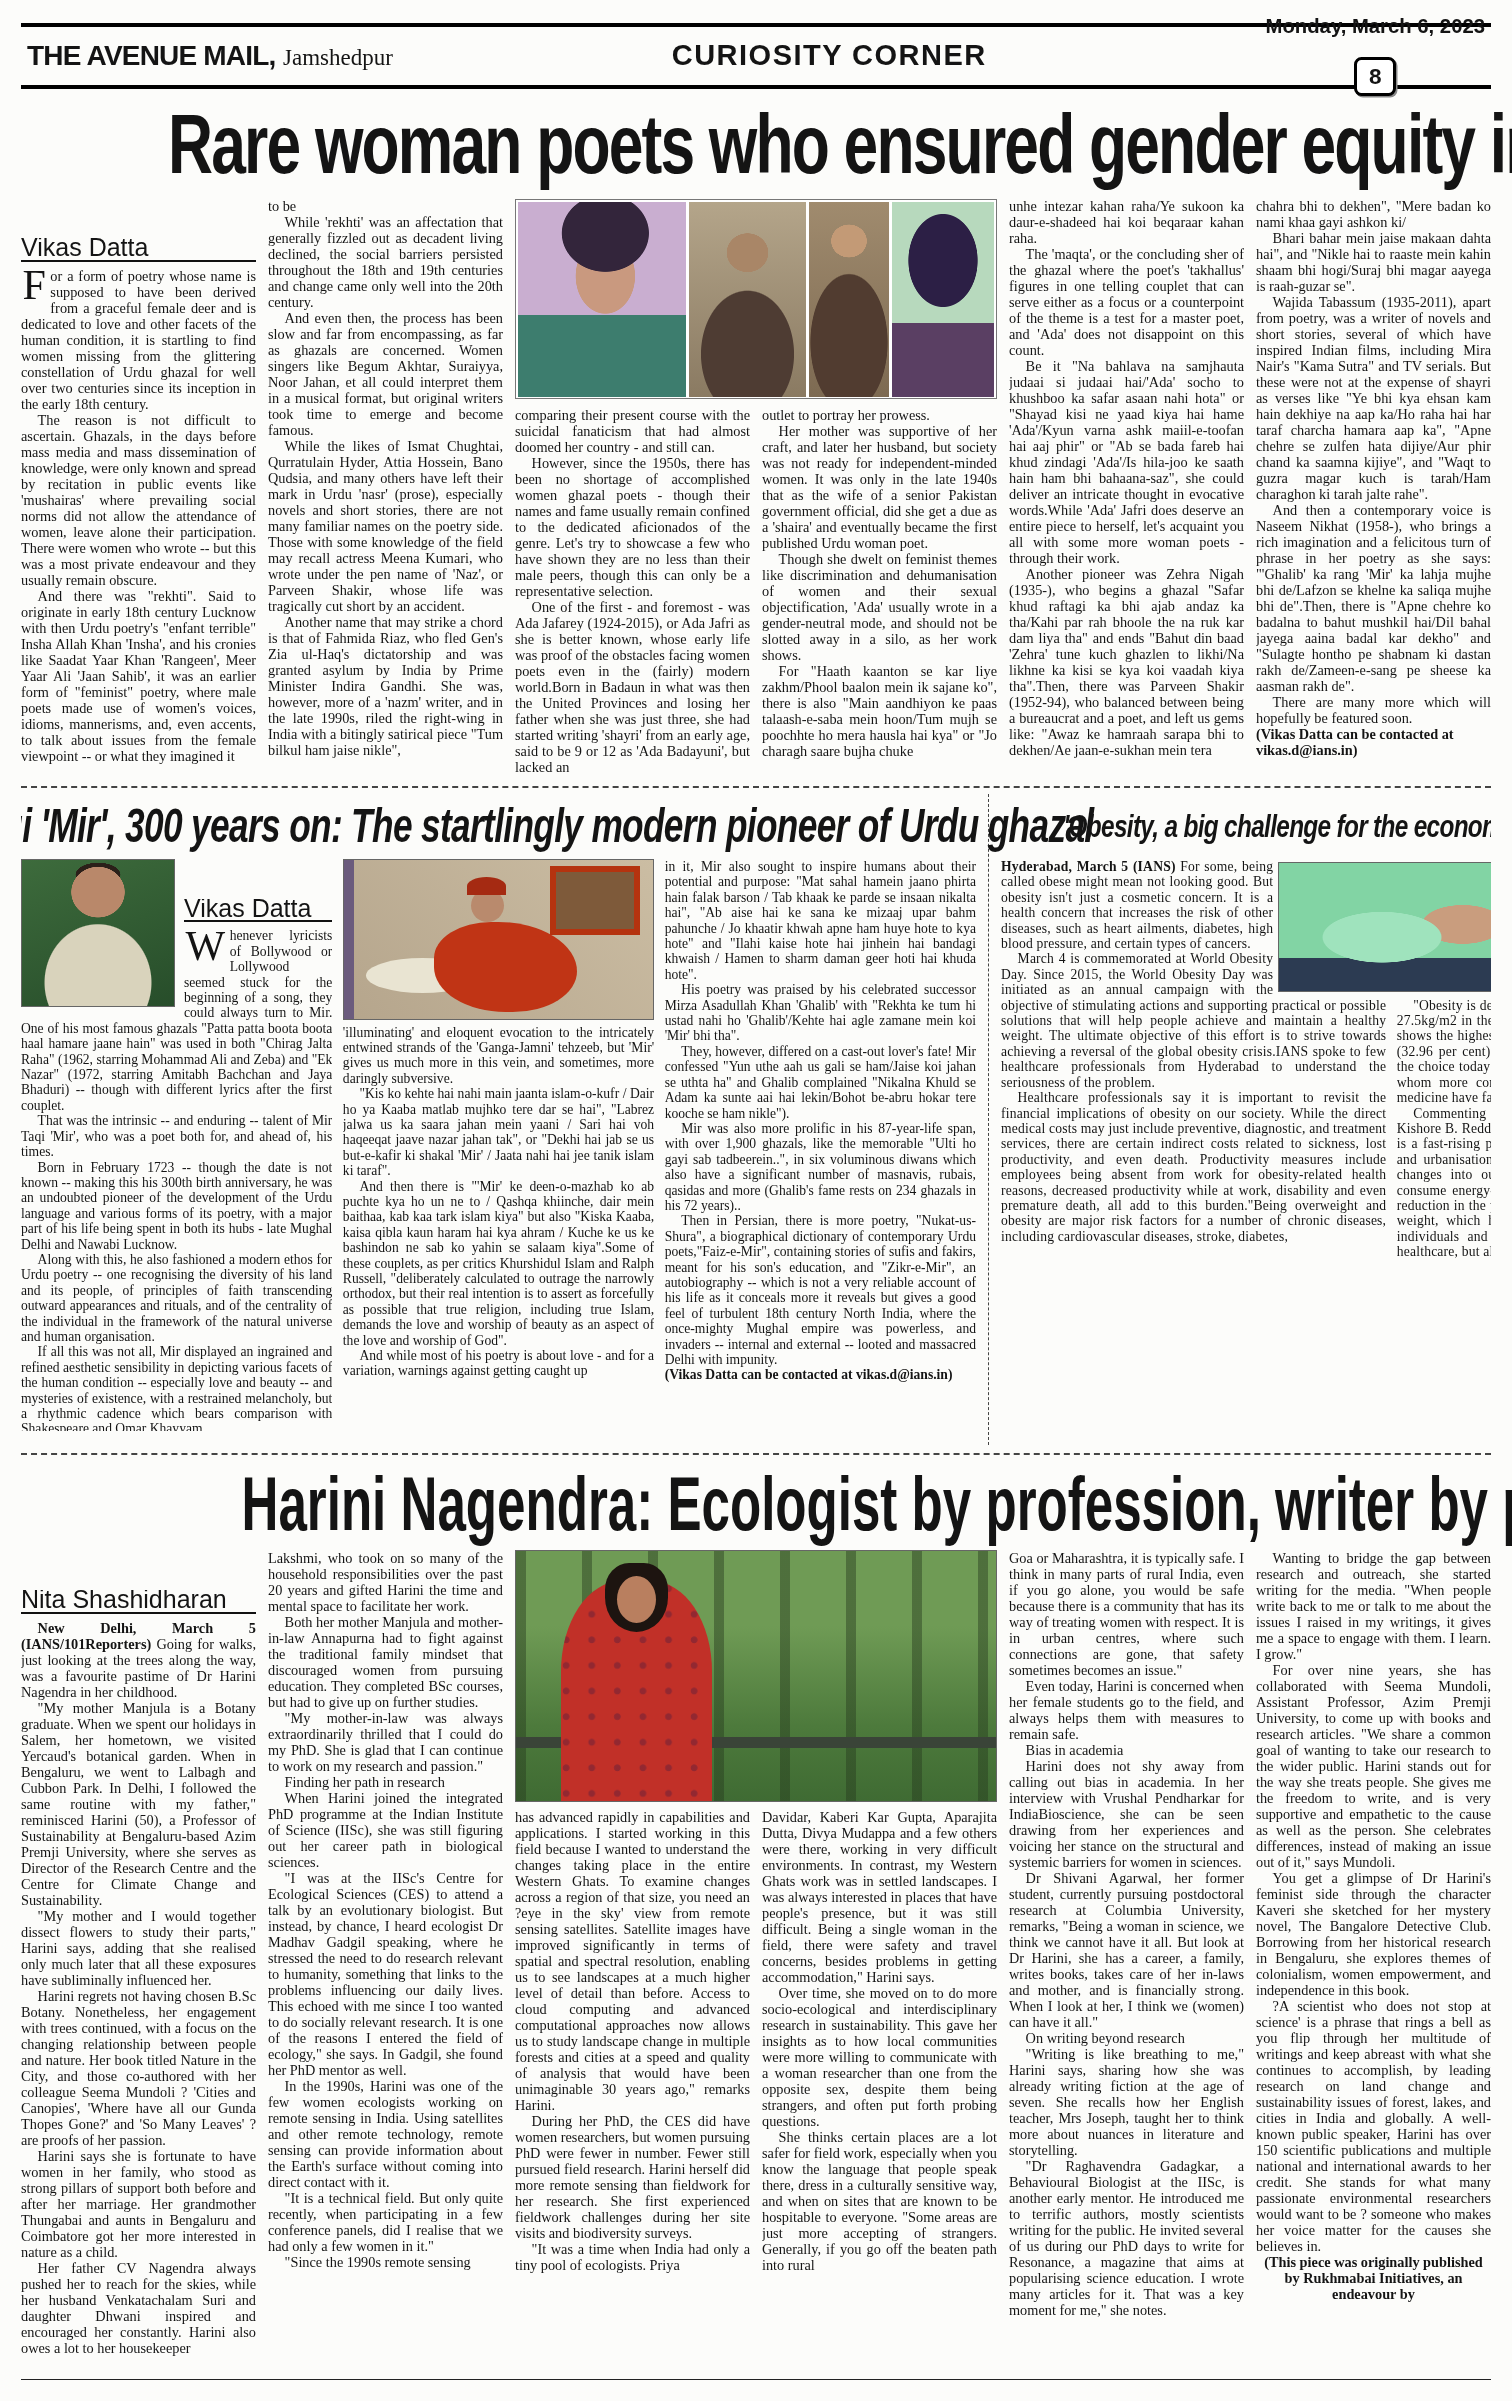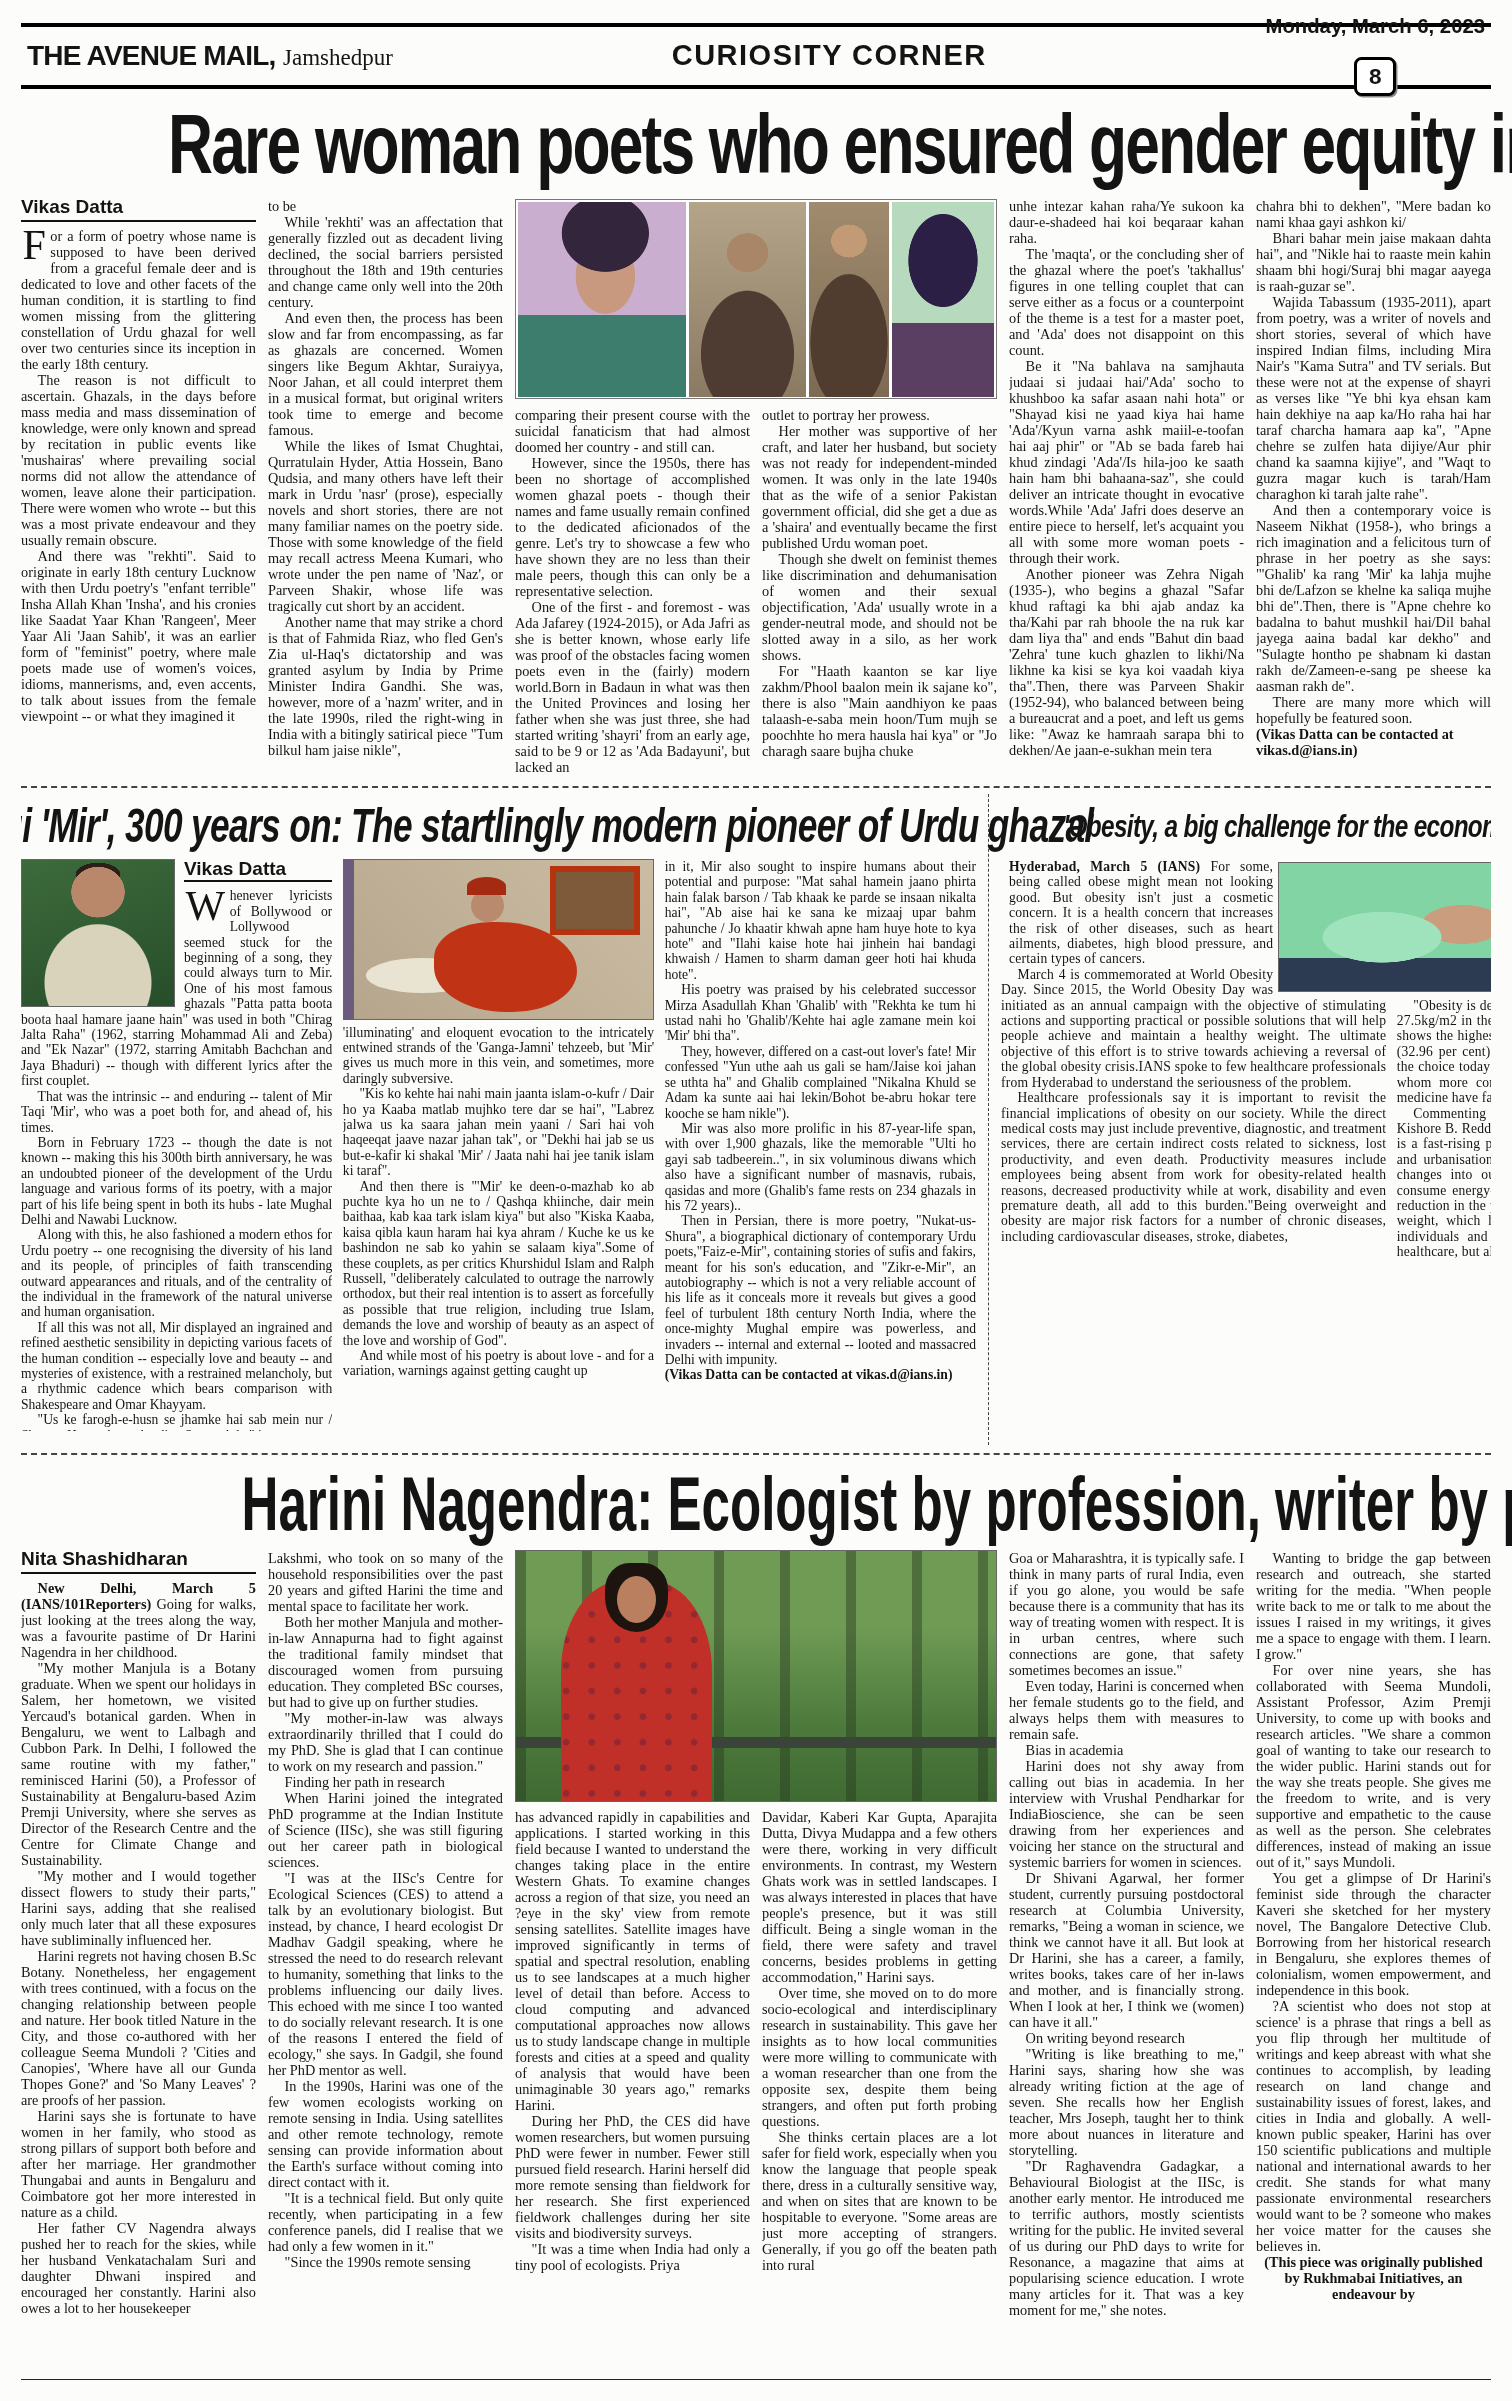--- a/index.html
+++ b/index.html
@@ -24,22 +24,22 @@
   
   .display-wrap { overflow:visible; text-align:center; }
   .h-display { display:block; font-family:"Liberation Sans", sans-serif; font-weight:bold;
                white-space:nowrap; transform-origin:center; }
   .h1 { font-size:78px; letter-spacing:-2.3px; transform:scale(0.80,1.08); margin:10.5px 0 7.5px 0; }
   .h2 { font-size:43px; letter-spacing:-0.8px; font-style:italic; transform:scale(0.82,1.1); }
   .h3 { font-size:29px; font-style:italic; letter-spacing:-0.8px; transform:scale(0.84,1.1); }
   .h4 { font-size:73px; letter-spacing:0px; transform:scale(0.70,1.05); margin:7.5px 0 4.5px 0; }
 
   
-  .byline { font-family:"Liberation Sans", sans-serif; font-weight:bold; font-size:19px;
-            padding:1.5px 0 4.5px 0; border-bottom:2.3px solid #111; margin-bottom:6px; overflow:hidden; }
+  .byline { font-family:"Liberation Sans", sans-serif; font-weight:normal; font-size:25px;
+            padding:1.5px 0 4.5px 0; border-bottom:2.3px solid #111; margin-bottom:6px; overflow:hidden;margin-top:40px; }
 
   
   .cols { display:flex; gap:12px; }
   .col { flex:1 1 0; overflow:hidden; text-align:justify; position:relative; }
   p.para { text-indent:16.6px; }
   .cont > p.para:first-child { text-indent:0; }
   .a1 .col, .a4 .col { font-size:14.3px; line-height:16px; }
   .mir .col { font-size:13.6px; line-height:15.4px; }
   .obe .col { font-size:13.6px; line-height:15.4px; letter-spacing:0.2px; }
   p.lead-drop::first-letter { float:left; font-size:42px; line-height:33px; padding:1.5px 4.5px 0 1.5px; }
@@ -210,21 +210,21 @@
 
     <div class="mid-right obe">
       <div class="mid-head">
         <span class="h-display h3">'Obesity, a big challenge for the economic progress of India'</span>
       </div>
       <div class="mid-body" style="position:relative;">
         <div class="obe-img" style="background:radial-gradient(ellipse 60px 25.6px at 46% 58%, #9fe3bd 98%, transparent),radial-gradient(ellipse 41px 19.6px at 82% 48%, #c99d7e 98%, transparent),linear-gradient(180deg,#82d4a4 0 74%, #2c3b52 74%);"></div>
         <div class="cols" style="height:100%;">
           <div class="col">
             <div class="obe-spacer-r"></div>
-            <p class="para" style="text-indent:0;margin-left:8px;"><b class="dateline">Hyderabad, March 5 (IANS)</b> <span>For some, being called obese might mean not looking good. But obesity isn't just a cosmetic concern. It is a health concern that increases the risk of other diseases, such as heart ailments, diabetes, high blood pressure, and certain types of cancers.</span></p>
+            <p class="para" style="text-indent:0;"><b class="dateline">Hyderabad, March 5 (IANS)</b> <span>For some, being called obese might mean not looking good. But obesity isn't just a cosmetic concern. It is a health concern that increases the risk of other diseases, such as heart ailments, diabetes, high blood pressure, and certain types of cancers.</span></p>
             <div>
                 <p class="para">March 4 is commemorated at World Obesity Day. Since 2015, the World Obesity Day was initiated as an annual campaign with the objective of stimulating actions and supporting practical or possible solutions that will help people achieve and maintain a healthy weight. The ultimate objective of this effort is to strive towards achieving a reversal of the global obesity crisis.IANS spoke to few healthcare professionals from Hyderabad to understand the seriousness of the problem.</p>
                 <p class="para">Healthcare professionals say it is important to revisit the financial implications of obesity on our society. While the direct medical costs may just include preventive, diagnostic, and treatment services, there are certain indirect costs related to sickness, lost productivity, and even death. Productivity measures include employees being absent from work for obesity-related health reasons, decreased productivity while at work, disability and even premature death, all add to this burden."Being overweight and obesity are major risk factors for a number of chronic diseases, including cardiovascular diseases, stroke, diabetes,</p>
               </div>
           </div>
           <div class="col cont">
             <div class="obe-spacer-l"></div>
             <div class="cont">
                 <p class="para">hypertension, osteoarthritis, obstructive sleep apnea, fatty liver disease. Obesity is also associated with some cancers, including endometrial, breast, ovarian, prostate, liver, gallbladder, kidney, and colon," said, Dr. G. Parthasarathy, Sr. Consultant, Surgical Gastroenterology, Laparoscopic &amp; Hepato-Pancreaticobiliary Surgery, KIMS Hospitals, Secunderabad.</p>
                 <p class="para">"Obesity is defined as a body mass index greater than or equal to 27.5kg/m2 in the Asian population. Southern India (46.51 per cent) shows the highest prevalence, while eastern India shows the lowest (32.96 per cent). Weight-loss surgery (bariatric surgery) is one of the choice today that effectively treats morbid obesity in people for whom more conservative measures, such as diet, exercise, and medicine have failed," he said.</p>

